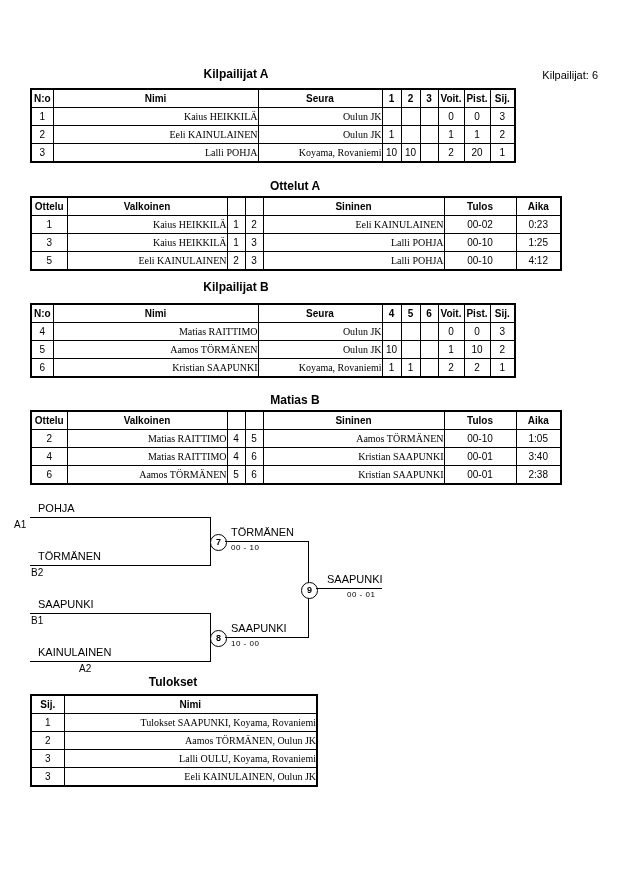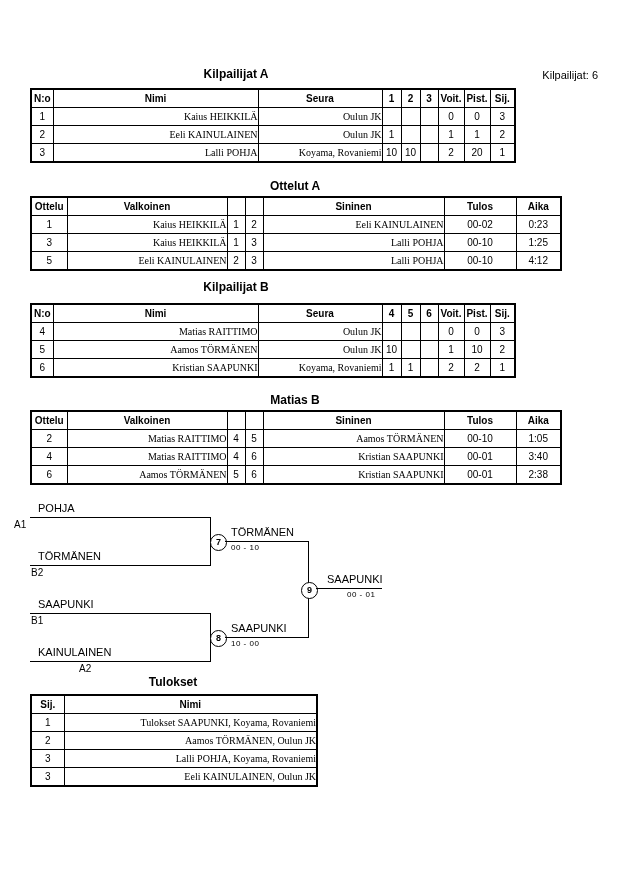--- a/index.html
+++ b/index.html
@@ -314,21 +314,21 @@
       <tr>
         <td>1</td>
         <td class="l">Tulokset SAAPUNKI, Koyama, Rovaniemi</td>
       </tr>
       <tr>
         <td>2</td>
         <td class="l">Aamos TÖRMÄNEN, Oulun JK</td>
       </tr>
       <tr>
         <td>3</td>
-        <td class="l">Lalli POHJA, Koyama, Rovaniemi</td>
+        <td class="l">Lalli OULU, Koyama, Rovaniemi</td>
       </tr>
       <tr>
         <td>3</td>
         <td class="l">Eeli KAINULAINEN, Oulun JK</td>
       </tr>
     </tbody>
   </table>
 
 </div>
 

